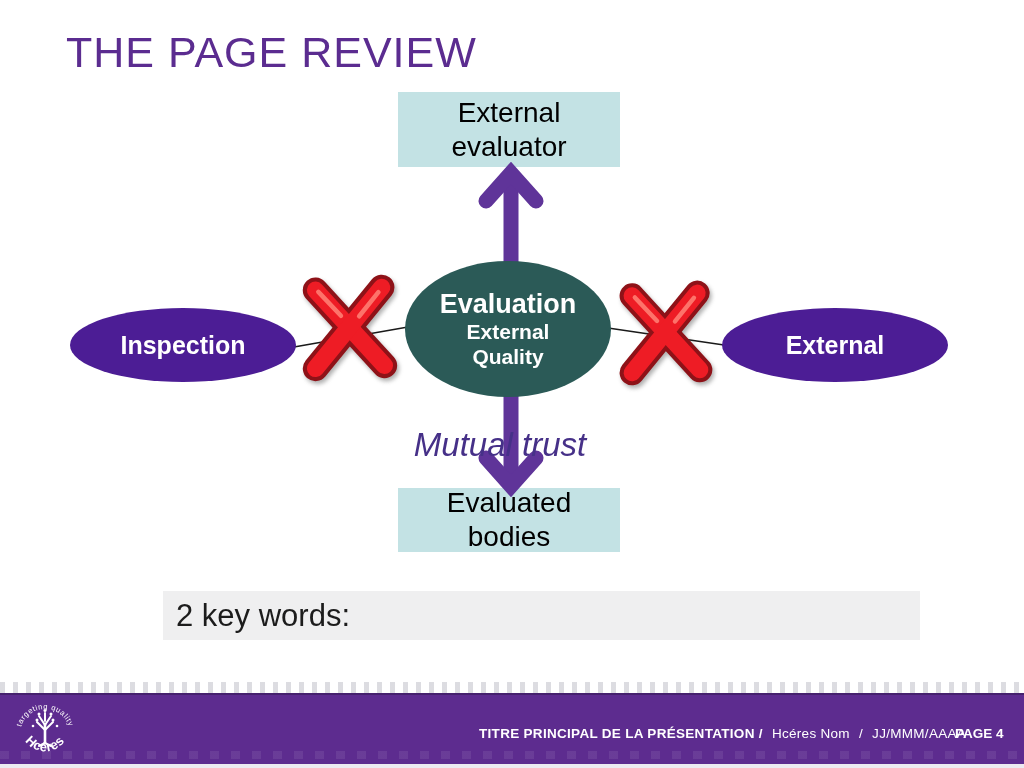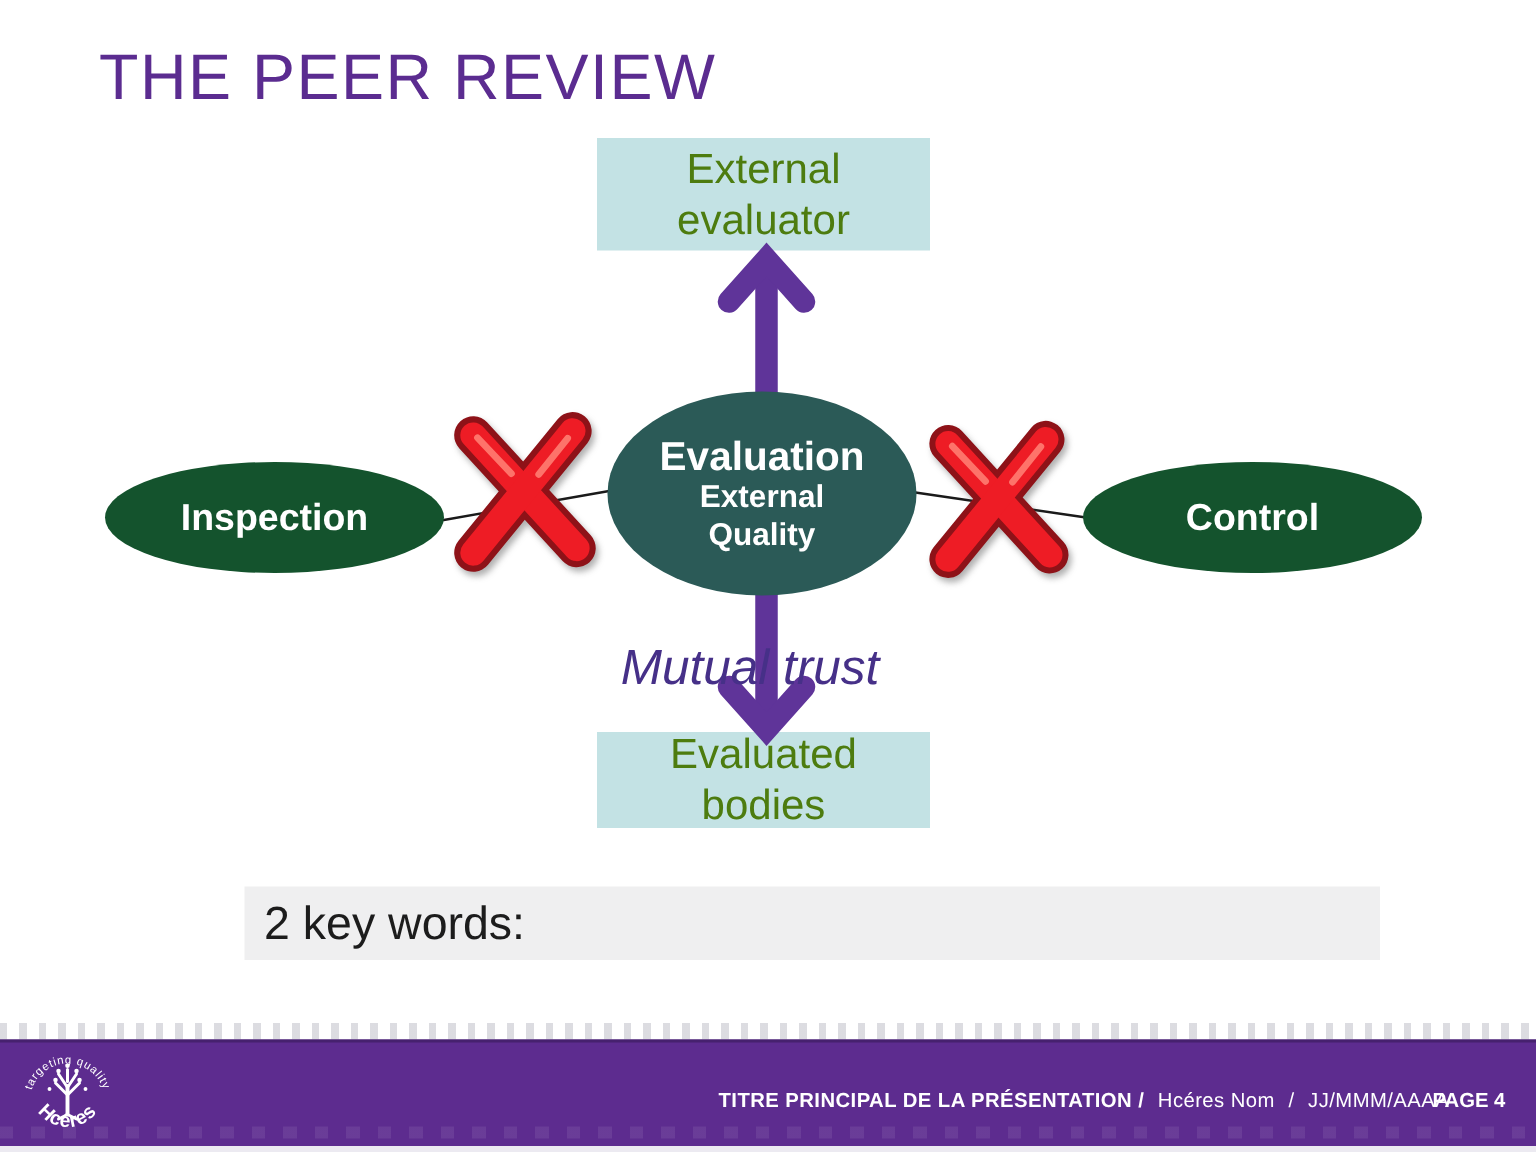--- a/index.html
+++ b/index.html
@@ -11,36 +11,36 @@
   }
   
   .slide-title {
     position:absolute; left:66px; top:28px;
     font-size:43px; font-weight:400; letter-spacing:1px;
     color:#5b2c90; white-space:nowrap;
   }
   
   .teal-box {
     position:absolute; left:398px; width:222px;
-    background:#c3e2e4; color:#4d7c0f;
+    background:#c3e2e4; color:#000000;
     font-size:28px; line-height:34px; text-align:center;
     display:flex; align-items:center; justify-content:flex-start;
     z-index:1; padding:2px 8px;
   }
   .box-top    { top:92px;  height:75px; }
   .box-bottom { top:488px; height:64px; }
   
   .overlay { position:absolute; left:0; top:0; z-index:2; pointer-events:none; }
   
   .ellipse {
     position:absolute; border-radius:50%;
     display:flex; flex-direction:column; align-items:center; justify-content:center;
     color:#ffffff; font-weight:bold; text-align:center; z-index:3;
   }
-  .ellipse-side   { background:#14532d; width:226px; height:74px; top:308px; font-size:25px; }
+  .ellipse-side   { background:#4c1d95; width:226px; height:74px; top:308px; font-size:25px; }
   .ellipse-left   { left:70px; }
   .ellipse-right  { left:722px; }
   .ellipse-center {
     background:#2b5a57; left:405px; top:261px; width:206px; height:136px;
   }
   .ellipse-center .line1 { font-size:27px; line-height:30px; }
   .ellipse-center .line2 { font-size:21px; line-height:25px; max-width:120px; }
   
   .xmark {
     position:absolute; z-index:4;
@@ -111,21 +111,21 @@
           </g>
           <g stroke="#ff7d72" stroke-width="5" stroke-linecap="round" fill="none" opacity="0.9">
             <path d="M29 24 L52 52"></path>
             <path d="M95 29 L72 54"></path>
           </g>
         </g>
       </symbol>
     </defs>
   </svg>
 
-  <div class="slide-title">THE PEER REVIEW</div>
+  <div class="slide-title">THE PAGE REVIEW</div>
 
   <div class="teal-box box-top">
     <span>External evaluator</span>
   </div>
   <div class="teal-box box-bottom">
     <span>Evaluated bodies</span>
   </div>
 
   <svg class="overlay" width="1024" height="768" viewBox="0 0 1024 768">
     <g stroke="#1a1a1a" stroke-width="1.6">
@@ -140,21 +140,21 @@
   </svg>
 
   <div class="ellipse ellipse-side ellipse-left">
     <span>Inspection</span>
   </div>
   <div class="ellipse ellipse-center">
     <div class="line1">Evaluation</div>
     <div class="line2">External Quality</div>
   </div>
   <div class="ellipse ellipse-side ellipse-right">
-    <span>Control</span>
+    <span>External</span>
   </div>
 
   <svg class="xmark x-left" width="112" height="118" viewBox="0 0 120 130">
     <use href="#xmark-symbol"></use>
   </svg>
   <svg class="xmark x-right" width="108" height="116" viewBox="0 0 120 130">
     <use href="#xmark-symbol"></use>
   </svg>
 
   <div class="mutual-trust">Mutual trust</div>

